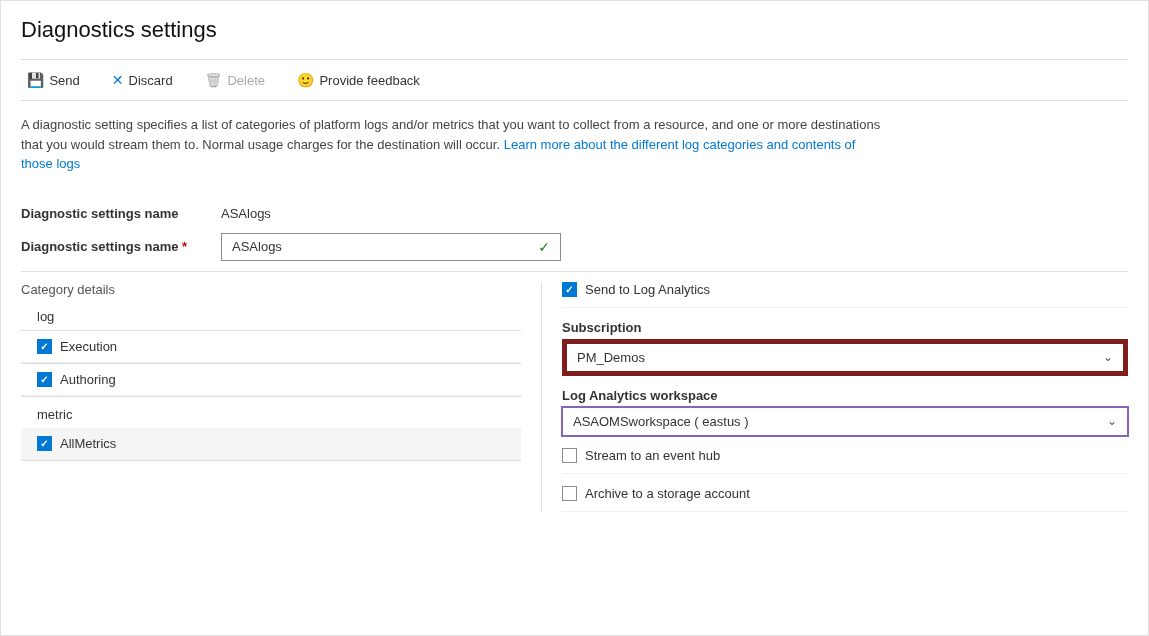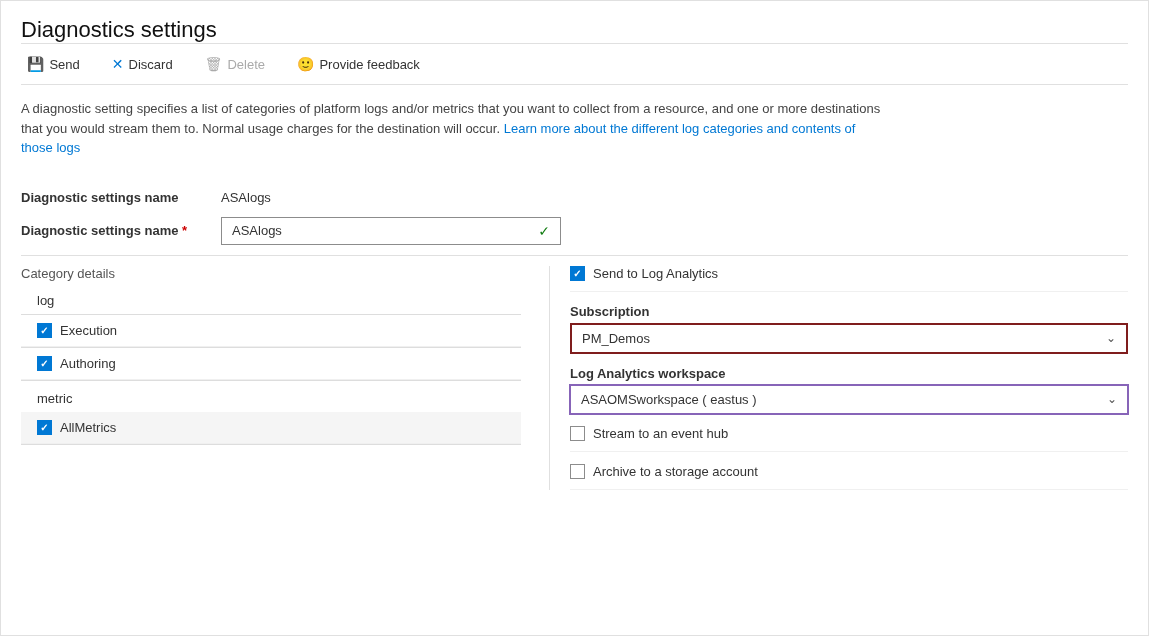--- a/index.html
+++ b/index.html
@@ -13,20 +13,21 @@
       width: 1149px;
       min-height: 636px;
       background: #fff;
       padding: 16px 20px;
       border: 1px solid #e0e0e0;
     }
     .page-title {
       font-size: 22px;
       font-weight: 300;
       color: #111;
+      margin-bottom: 16px;
     }
     .toolbar {
       display: flex;
       align-items: center;
       gap: 20px;
       padding: 8px 0;
       border-top: 1px solid #e0e0e0;
       border-bottom: 1px solid #e0e0e0;
       margin-bottom: 14px;
     }
@@ -92,21 +93,21 @@
       color: #107c10;
       font-size: 14px;
     }
     .section-divider {
       border: none;
       border-top: 1px solid #e0e0e0;
       margin: 10px 0;
     }
     .two-col {
       display: flex;
-      gap: 8px;
+      gap: 0;
       margin-top: 10px;
     }
     .left-col {
       flex: 0 0 520px;
       padding-right: 20px;
     }
     .right-col {
       flex: 1;
       padding-left: 20px;
       border-left: 1px solid #e0e0e0;
@@ -184,21 +185,21 @@
     }
     .sub-label {
       font-size: 13px;
       font-weight: 600;
       color: #333;
       margin-bottom: 4px;
     }
     .dropdown {
       width: 100%;
       padding: 6px 10px;
-      border: 2px solid #7f1d1d;
+      border: 5px solid #7f1d1d;
       font-size: 13px;
       background: #fff;
       display: flex;
       align-items: center;
       justify-content: space-between;
       cursor: pointer;
     }
     .dropdown.focused {
       border: 1px solid #8764b8;
       box-shadow: 0 0 0 1px #8764b8;

